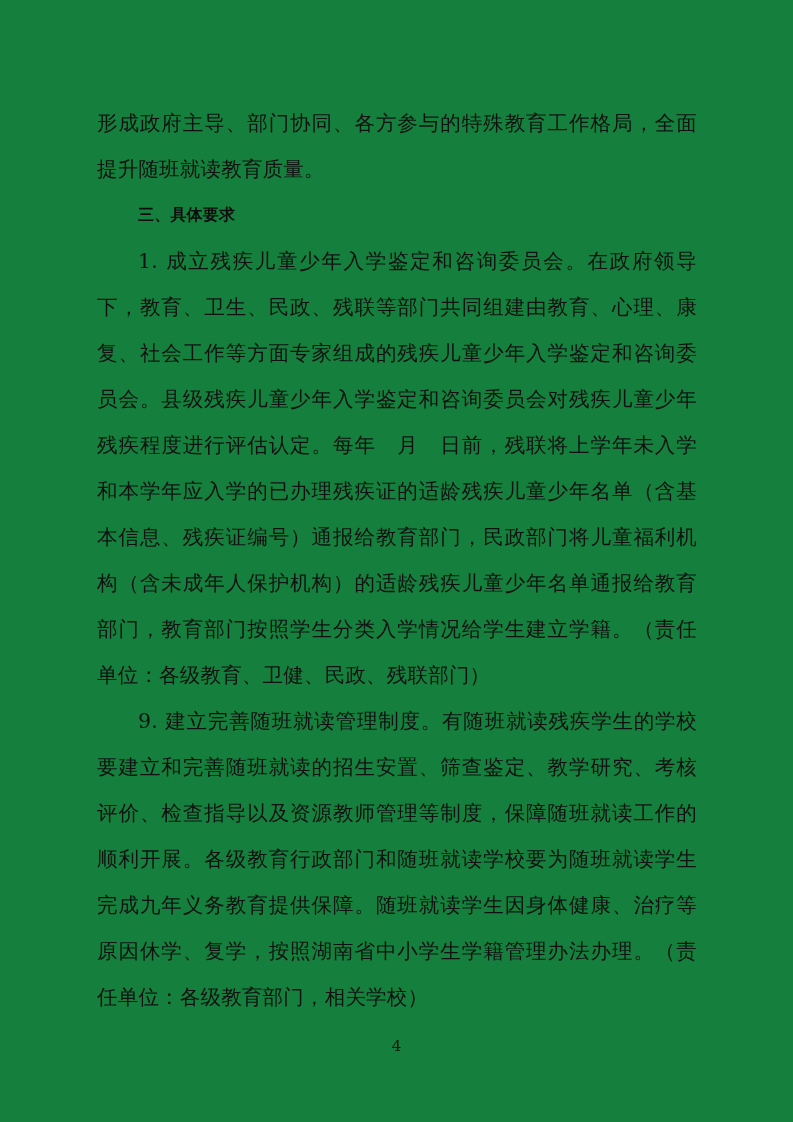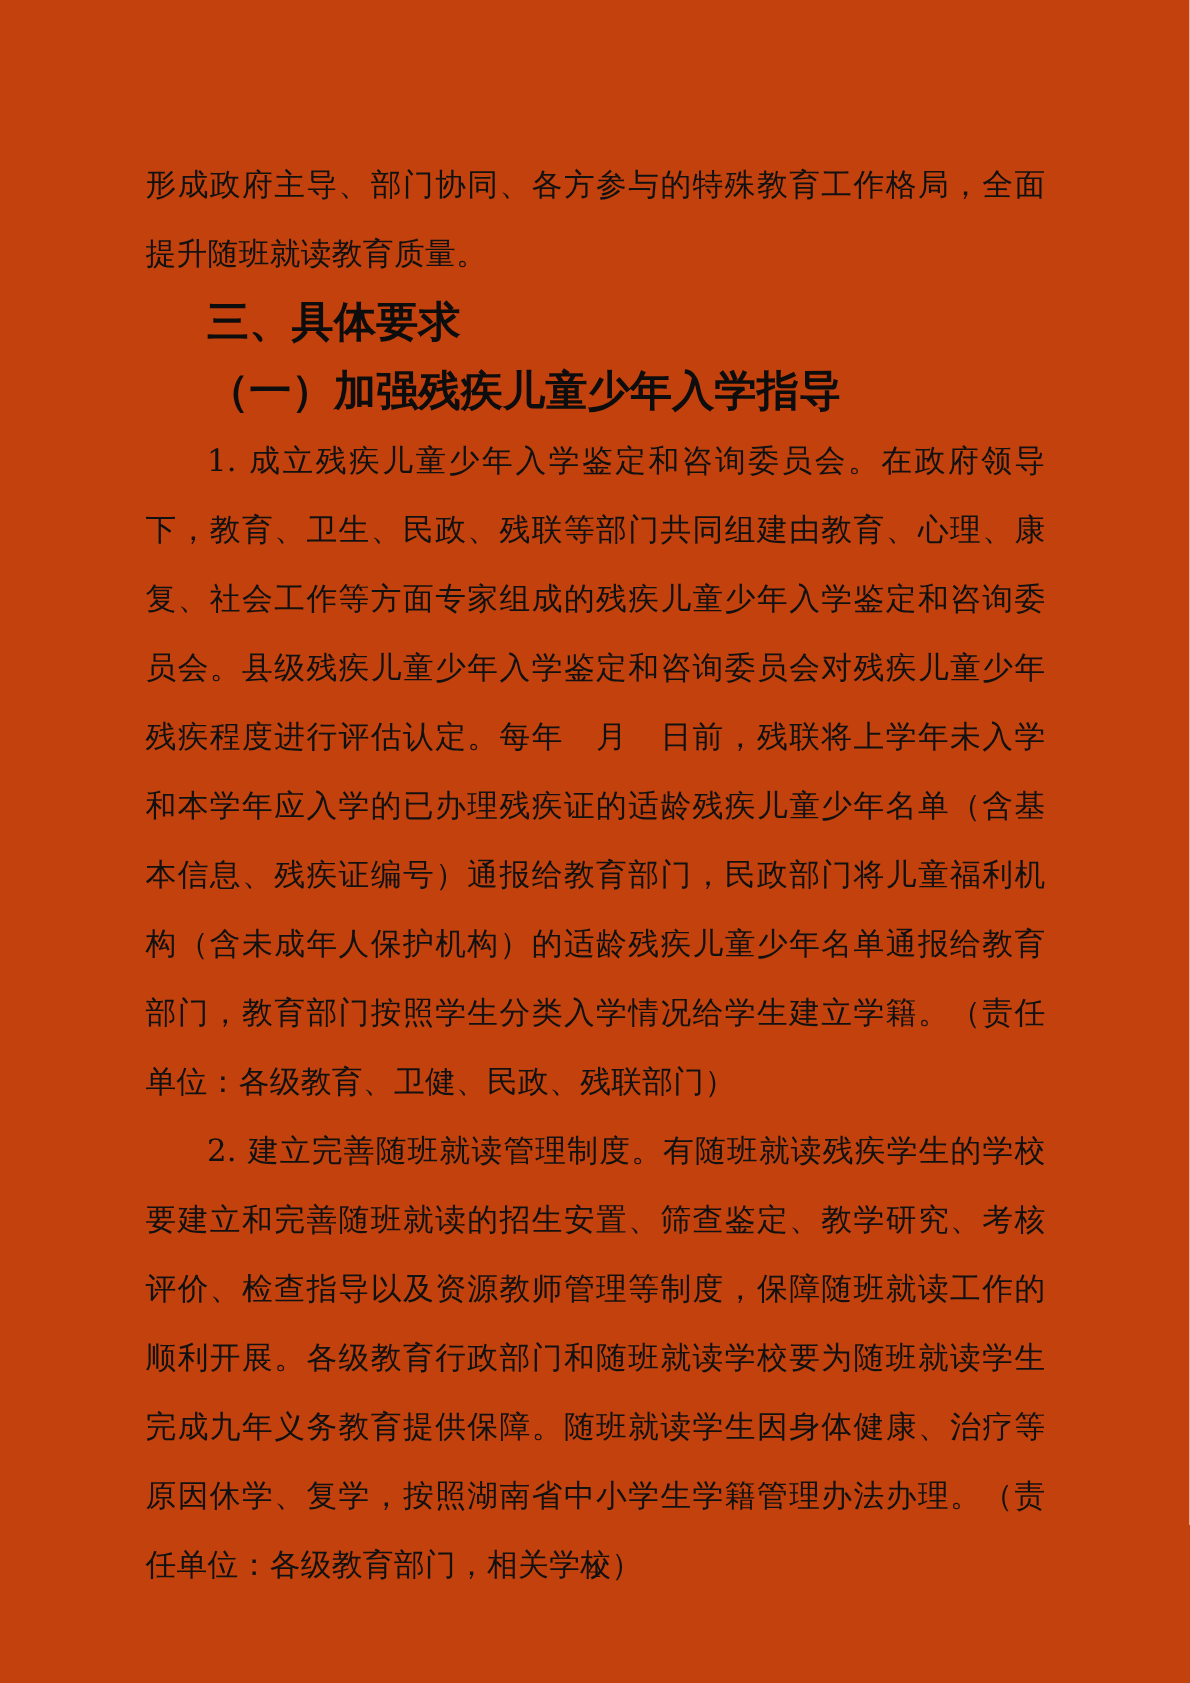--- a/index.html
+++ b/index.html
@@ -7,21 +7,21 @@
     padding: 0;
     background: #ffffff;
   }
   body {
     font-family: "DejaVu Serif", serif;
   }
   .page {
     position: relative;
     width: 793px;
     height: 1122px;
-    background: #c2410c;
+    background: #15803d;
     overflow: hidden;
     box-sizing: border-box;
   }
   .content {
     position: absolute;
     left: 97px;
     top: 100px;
     width: 600px;
   }
   .para {
@@ -33,21 +33,21 @@
     text-justify: inter-ideograph;
     letter-spacing: 0.2px;
     margin: 0;
     word-break: break-all;
   }
   .indent {
     text-indent: 41px;
   }
   .heading {
     font-family: "DejaVu Serif", serif;
-    font-size: 28px;
+    font-size: 16px;
     line-height: 46px;
     font-weight: bold;
     color: #0d0d0d;
     text-indent: 41px;
     margin: 0;
     letter-spacing: 0.2px;
   }
   .run-bold {
     font-weight: normal;
   }
@@ -65,22 +65,21 @@
 </head>
 <body>
 
 <div class="page">
   <div class="content">
 
     <p class="para">形成政府主导、部门协同、各方参与的特殊教育工作格局，全面提升随班就读教育质量。</p>
 
     <p class="heading">三、具体要求</p>
 
-    <p class="heading">（一）加强残疾儿童少年入学指导</p>
 
     <p class="para indent"><span class="run-bold">1. 成立残疾儿童少年入学鉴定和咨询委员会。</span><span>在政府领导下，教育、卫生、民政、残联等部门共同组建由教育、心理、康复、社会工作等方面专家组成的残疾儿童少年入学鉴定和咨询委员会。县级残疾儿童少年入学鉴定和咨询委员会对残疾儿童少年残疾程度进行评估认定。每年　月　日前，残联将上学年未入学和本学年应入学的已办理残疾证的适龄残疾儿童少年名单（含基本信息、残疾证编号）通报给教育部门，民政部门将儿童福利机构（含未成年人保护机构）的适龄残疾儿童少年名单通报给教育部门，教育部门按照学生分类入学情况给学生建立学籍。（责任单位：各级教育、卫健、民政、残联部门）</span></p>
 
-    <p class="para indent"><span class="run-bold">2. 建立完善随班就读管理制度。</span><span>有随班就读残疾学生的学校要建立和完善随班就读的招生安置、筛查鉴定、教学研究、考核评价、检查指导以及资源教师管理等制度，保障随班就读工作的顺利开展。各级教育行政部门和随班就读学校要为随班就读学生完成九年义务教育提供保障。随班就读学生因身体健康、治疗等原因休学、复学，按照湖南省中小学生学籍管理办法办理。（责任单位：各级教育部门，相关学校）</span></p>
+    <p class="para indent"><span class="run-bold">9. 建立完善随班就读管理制度。</span><span>有随班就读残疾学生的学校要建立和完善随班就读的招生安置、筛查鉴定、教学研究、考核评价、检查指导以及资源教师管理等制度，保障随班就读工作的顺利开展。各级教育行政部门和随班就读学校要为随班就读学生完成九年义务教育提供保障。随班就读学生因身体健康、治疗等原因休学、复学，按照湖南省中小学生学籍管理办法办理。（责任单位：各级教育部门，相关学校）</span></p>
 
   </div>
 
   <div class="page-number">4</div>
 </div>
 
 </body></html>

